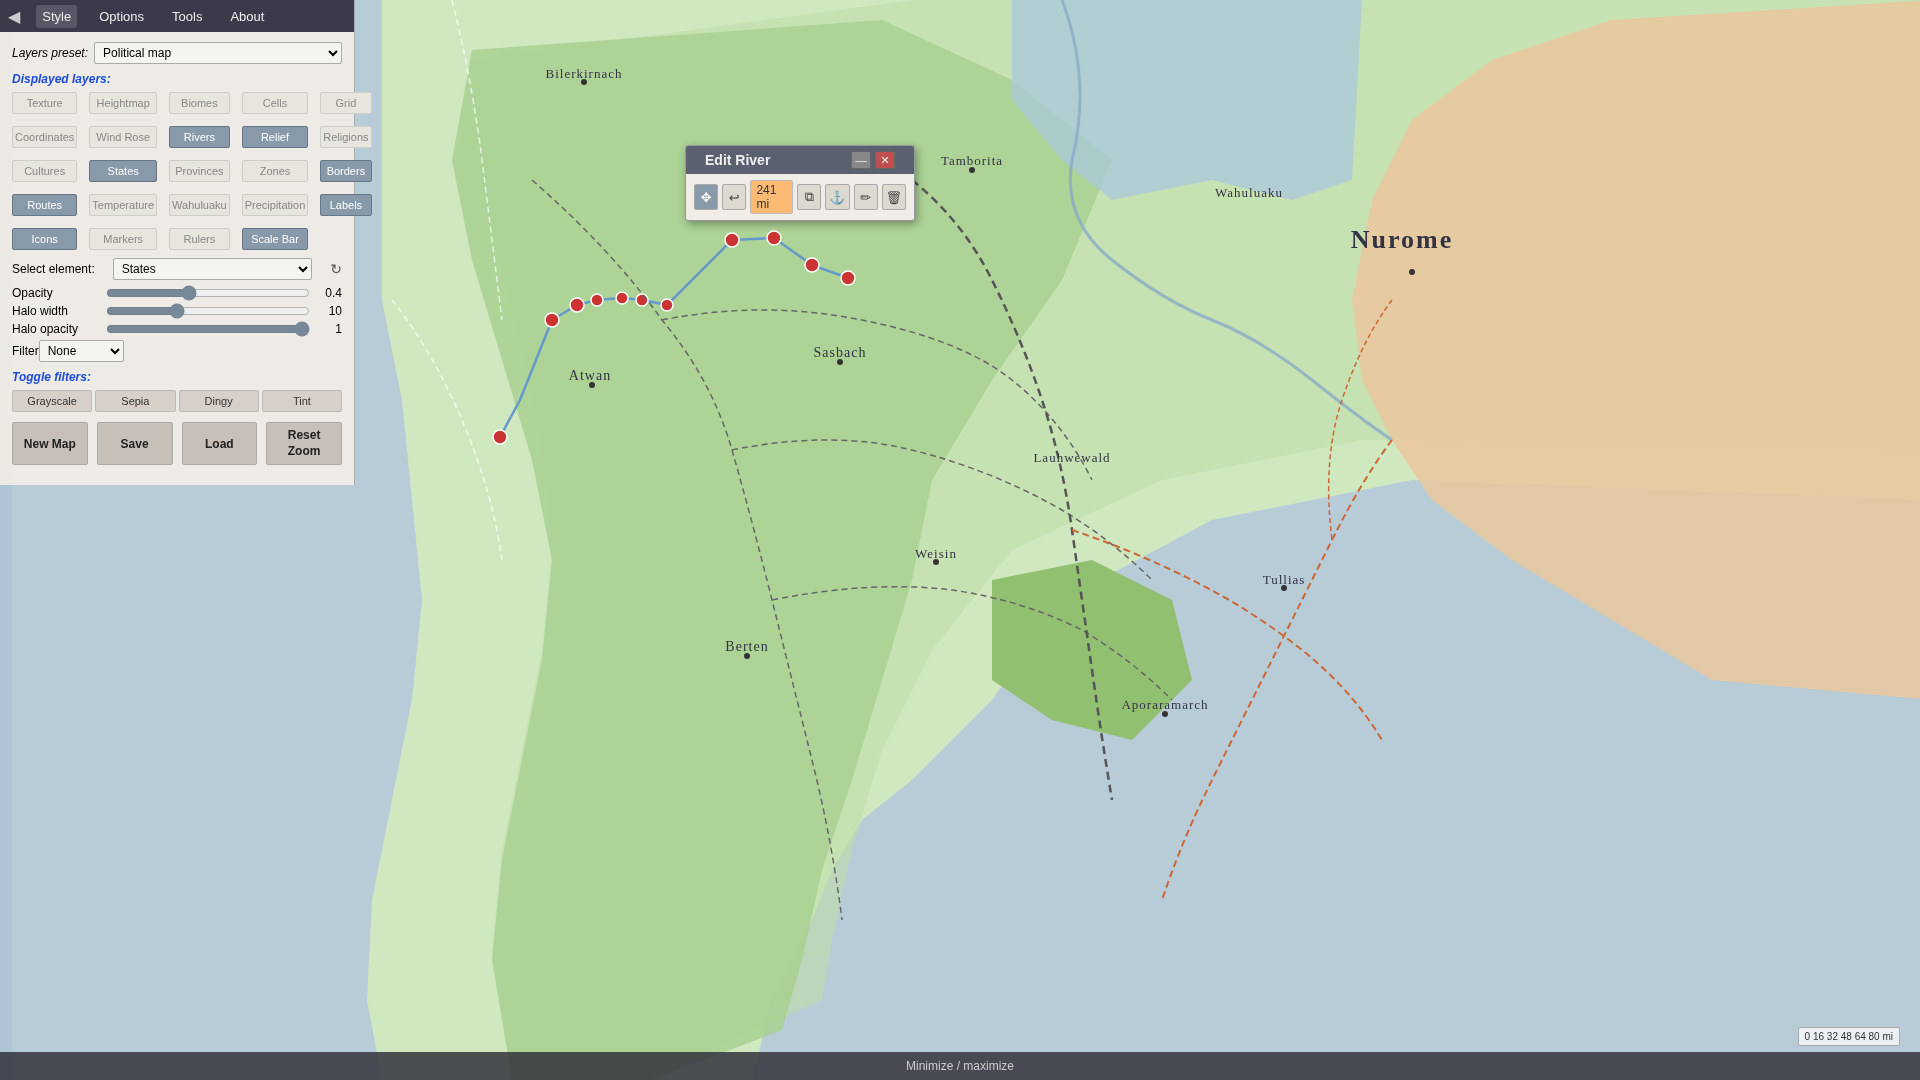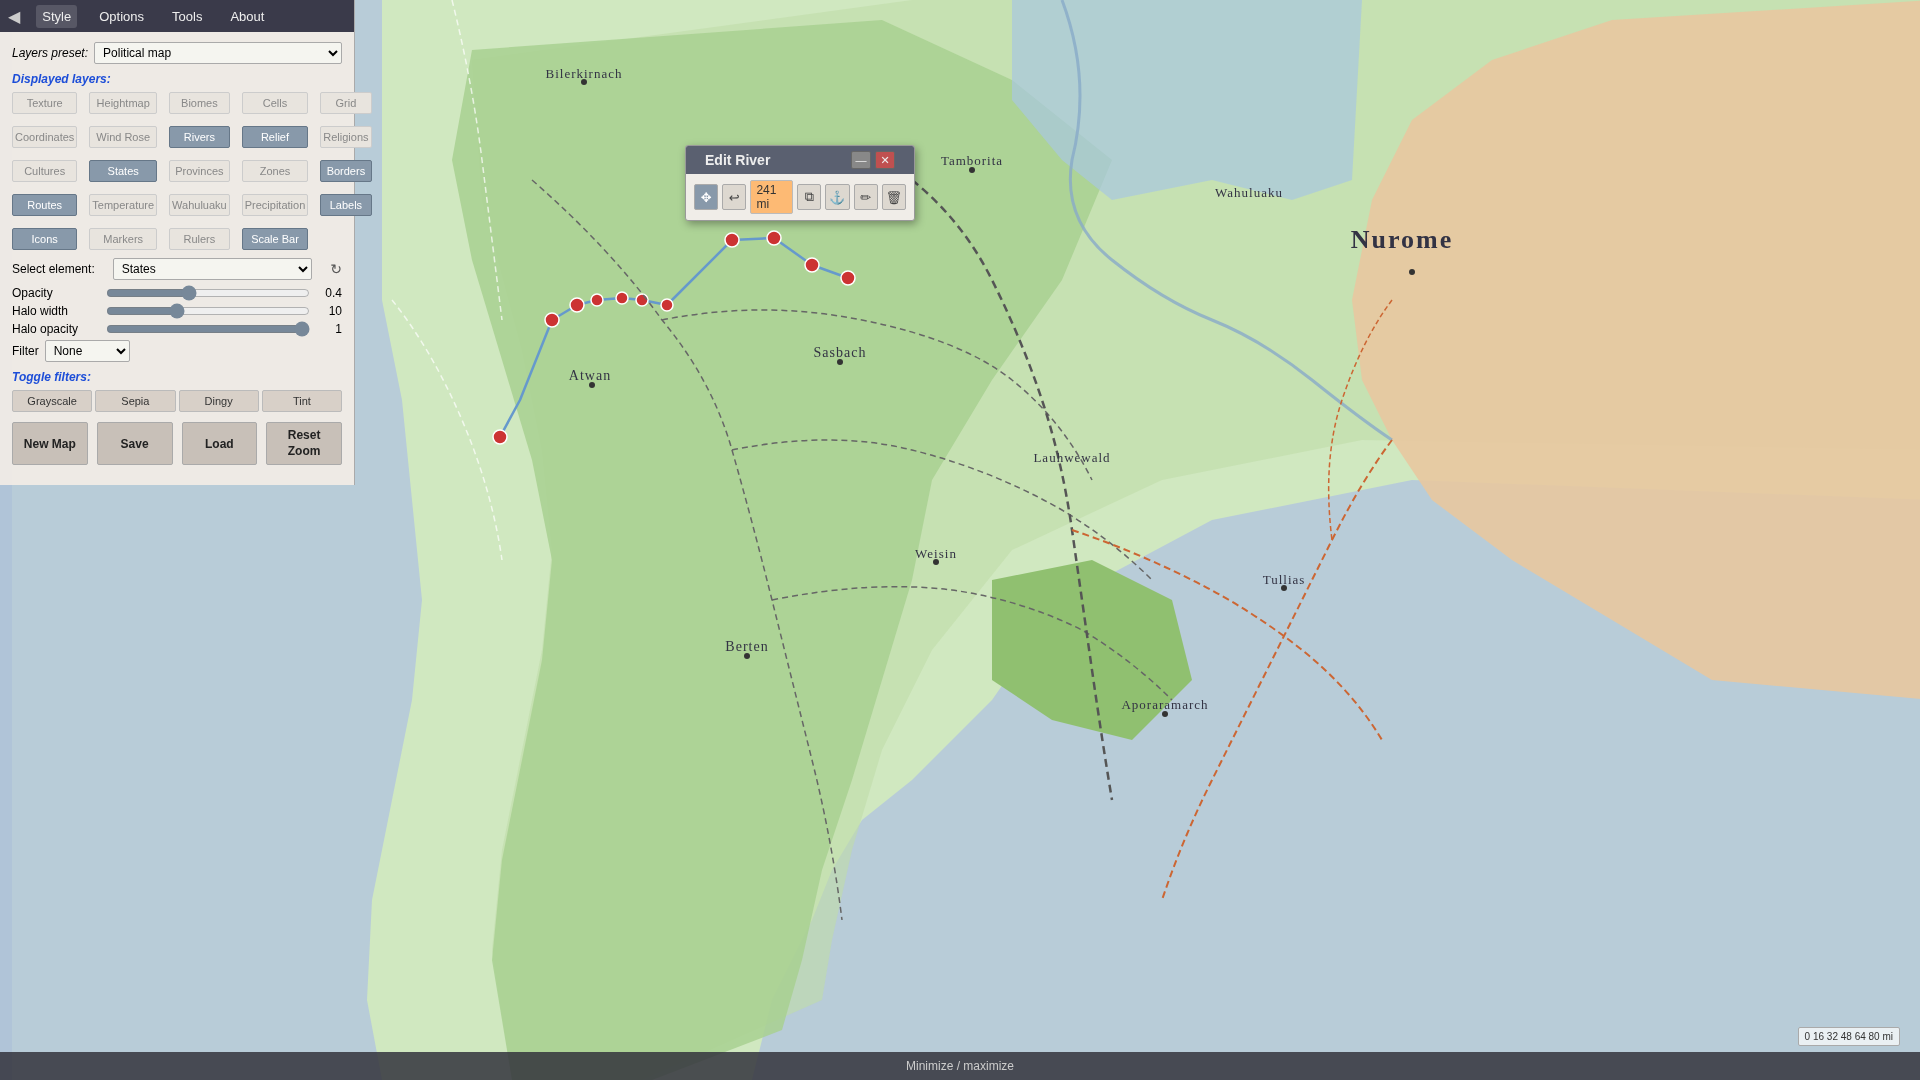--- a/index.html
+++ b/index.html
@@ -162,21 +162,20 @@
       font-size: 12px;
       width: 28px;
       text-align: right;
     }
 
     
     .filter-row {
       display: flex;
       align-items: center;
       margin-bottom: 8px;
-      gap: 6px;
     }
     .filter-row label {
       font-size: 12px;
     }
     .filter-select {
       font-size: 12px;
       padding: 2px 4px;
       background: #f5f5f0;
       border: 1px solid #aaa;
       border-radius: 2px;

